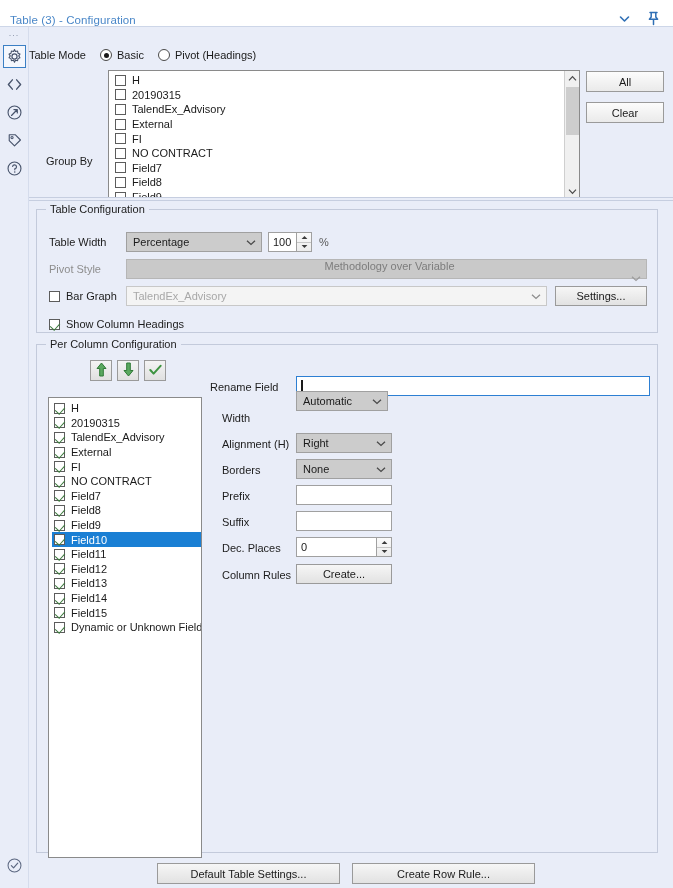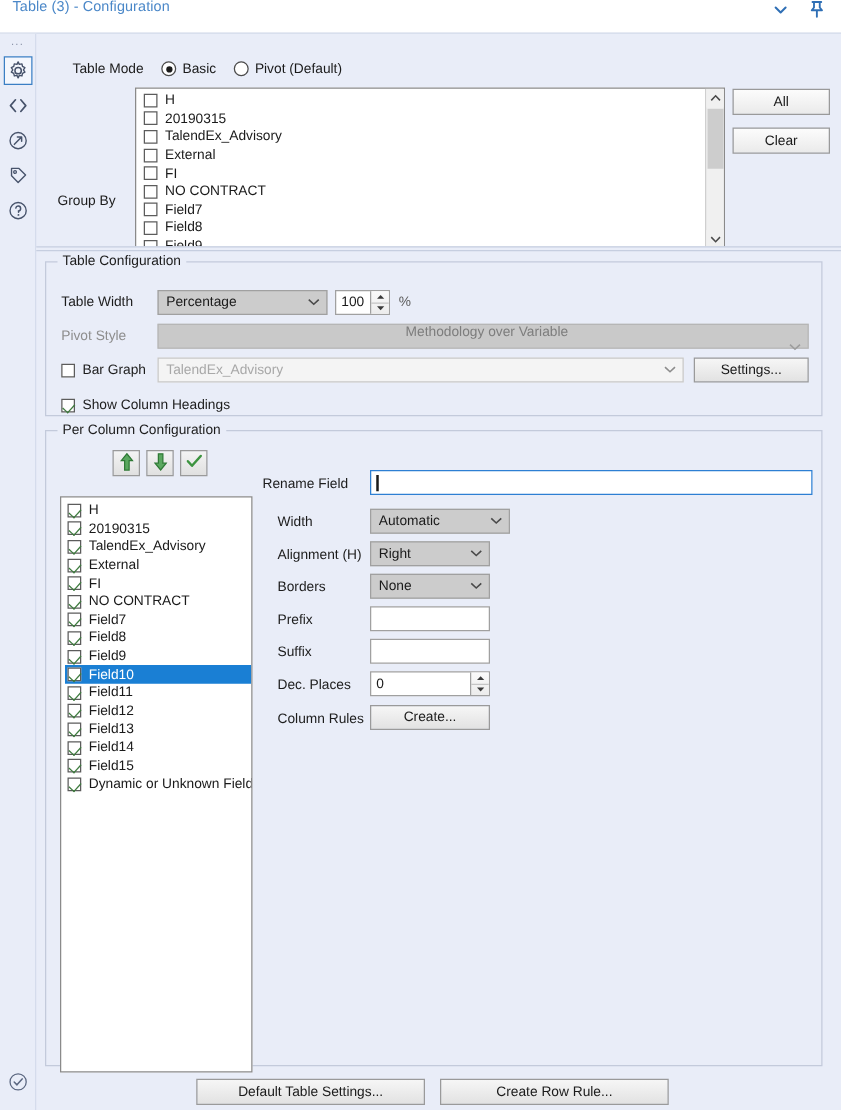--- a/index.html
+++ b/index.html
@@ -11,21 +11,21 @@
     font-size: 11px;
     color: #1a1a1a;
     overflow: hidden;
   }
 
   
   .titlebar {
     position: absolute; left: 0; top: 0; width: 673px; height: 27px;
     background: #ffffff;
     border-bottom: 1px solid #cdd6e8;
-    display: flex; align-items: flex-start;
+    display: flex; align-items: flex-end;
   }
   .titlebar .title {
     margin-left: 10px; color: #4a87c8; font-size: 11.5px; letter-spacing: .1px;
   }
   .titlebar .tb-actions {
     margin-left: auto; display: flex; align-items: center; gap: 14px; margin-right: 12px;
   }
   .tb-icon { width: 15px; height: 15px; display: block; }
   .tb-icon svg { display: block; }
 
@@ -52,21 +52,21 @@
   .rail-bottom {
     position: absolute; left: 6px; bottom: 14px; width: 17px; height: 17px;
   }
 
   
   .main { position: absolute; left: 29px; top: 27px; width: 644px; height: 861px; }
 
   
   .lbl { color: #1c1c1c; font-size: 11px; }
   .mode-row {
-    position: absolute; left: 29px; top: 22px; display: flex; align-items: center; gap: 0;
+    position: absolute; left: 0; top: 22px; display: flex; align-items: center; gap: 0;
   }
   .mode-row .lbl { width: 71px; }
   .radio { display: inline-flex; align-items: center; margin-right: 14px; cursor: default; }
   .radio .dot {
     width: 12px; height: 12px; border-radius: 50%;
     border: 1px solid #4b4b4b; background: #fff;
     display: inline-block; position: relative; margin-right: 5px;
   }
   .radio.on .dot::after {
     content: ""; position: absolute; left: 2.5px; top: 2.5px;
@@ -269,21 +269,21 @@
 <div class="main">
 
   <div class="mode-row">
     <span class="lbl">Table Mode</span>
     <span class="radio on">
       <span class="dot"></span>
       <span>Basic</span>
     </span>
     <span class="radio">
       <span class="dot"></span>
-      <span>Pivot (Default)</span>
+      <span>Pivot (Headings)</span>
     </span>
   </div>
 
   <span class="lbl groupby-label">Group By</span>
 
   <div class="listbox gb-list">
     <div class="gb-inner">
       <div class="li">
           <span class="cb"></span>
           <span class="txt">H</span>
@@ -494,21 +494,21 @@
           </div>
       </div>
     </div>
 
     <span class="field-label" style="left:173px; top:36px;">Rename Field</span>
     <div class="textinput focus" style="left:259px; top:31px; width:354px;">
       <span class="caret"></span>
     </div>
 
     <span class="field-label" style="left:185px; top:67px;">Width</span>
-    <div class="combo" style="left:259px; top:62px; width:112px;">
+    <div class="combo" style="left:259px; top:46px; width:92px;">
       <span>Automatic</span>
       <span class="arrow">
         <svg width="10" height="7" viewBox="0 0 10 7">
             <path d="M1 1.7 L5 5.4 L9 1.7" fill="none" stroke="#4a4a4a" stroke-width="1.3"></path>
           </svg>
       </span>
     </div>
 
     <span class="field-label" style="left:185px; top:93px;">Alignment (H)</span>
     <div class="combo" style="left:259px; top:88px; width:96px;">

